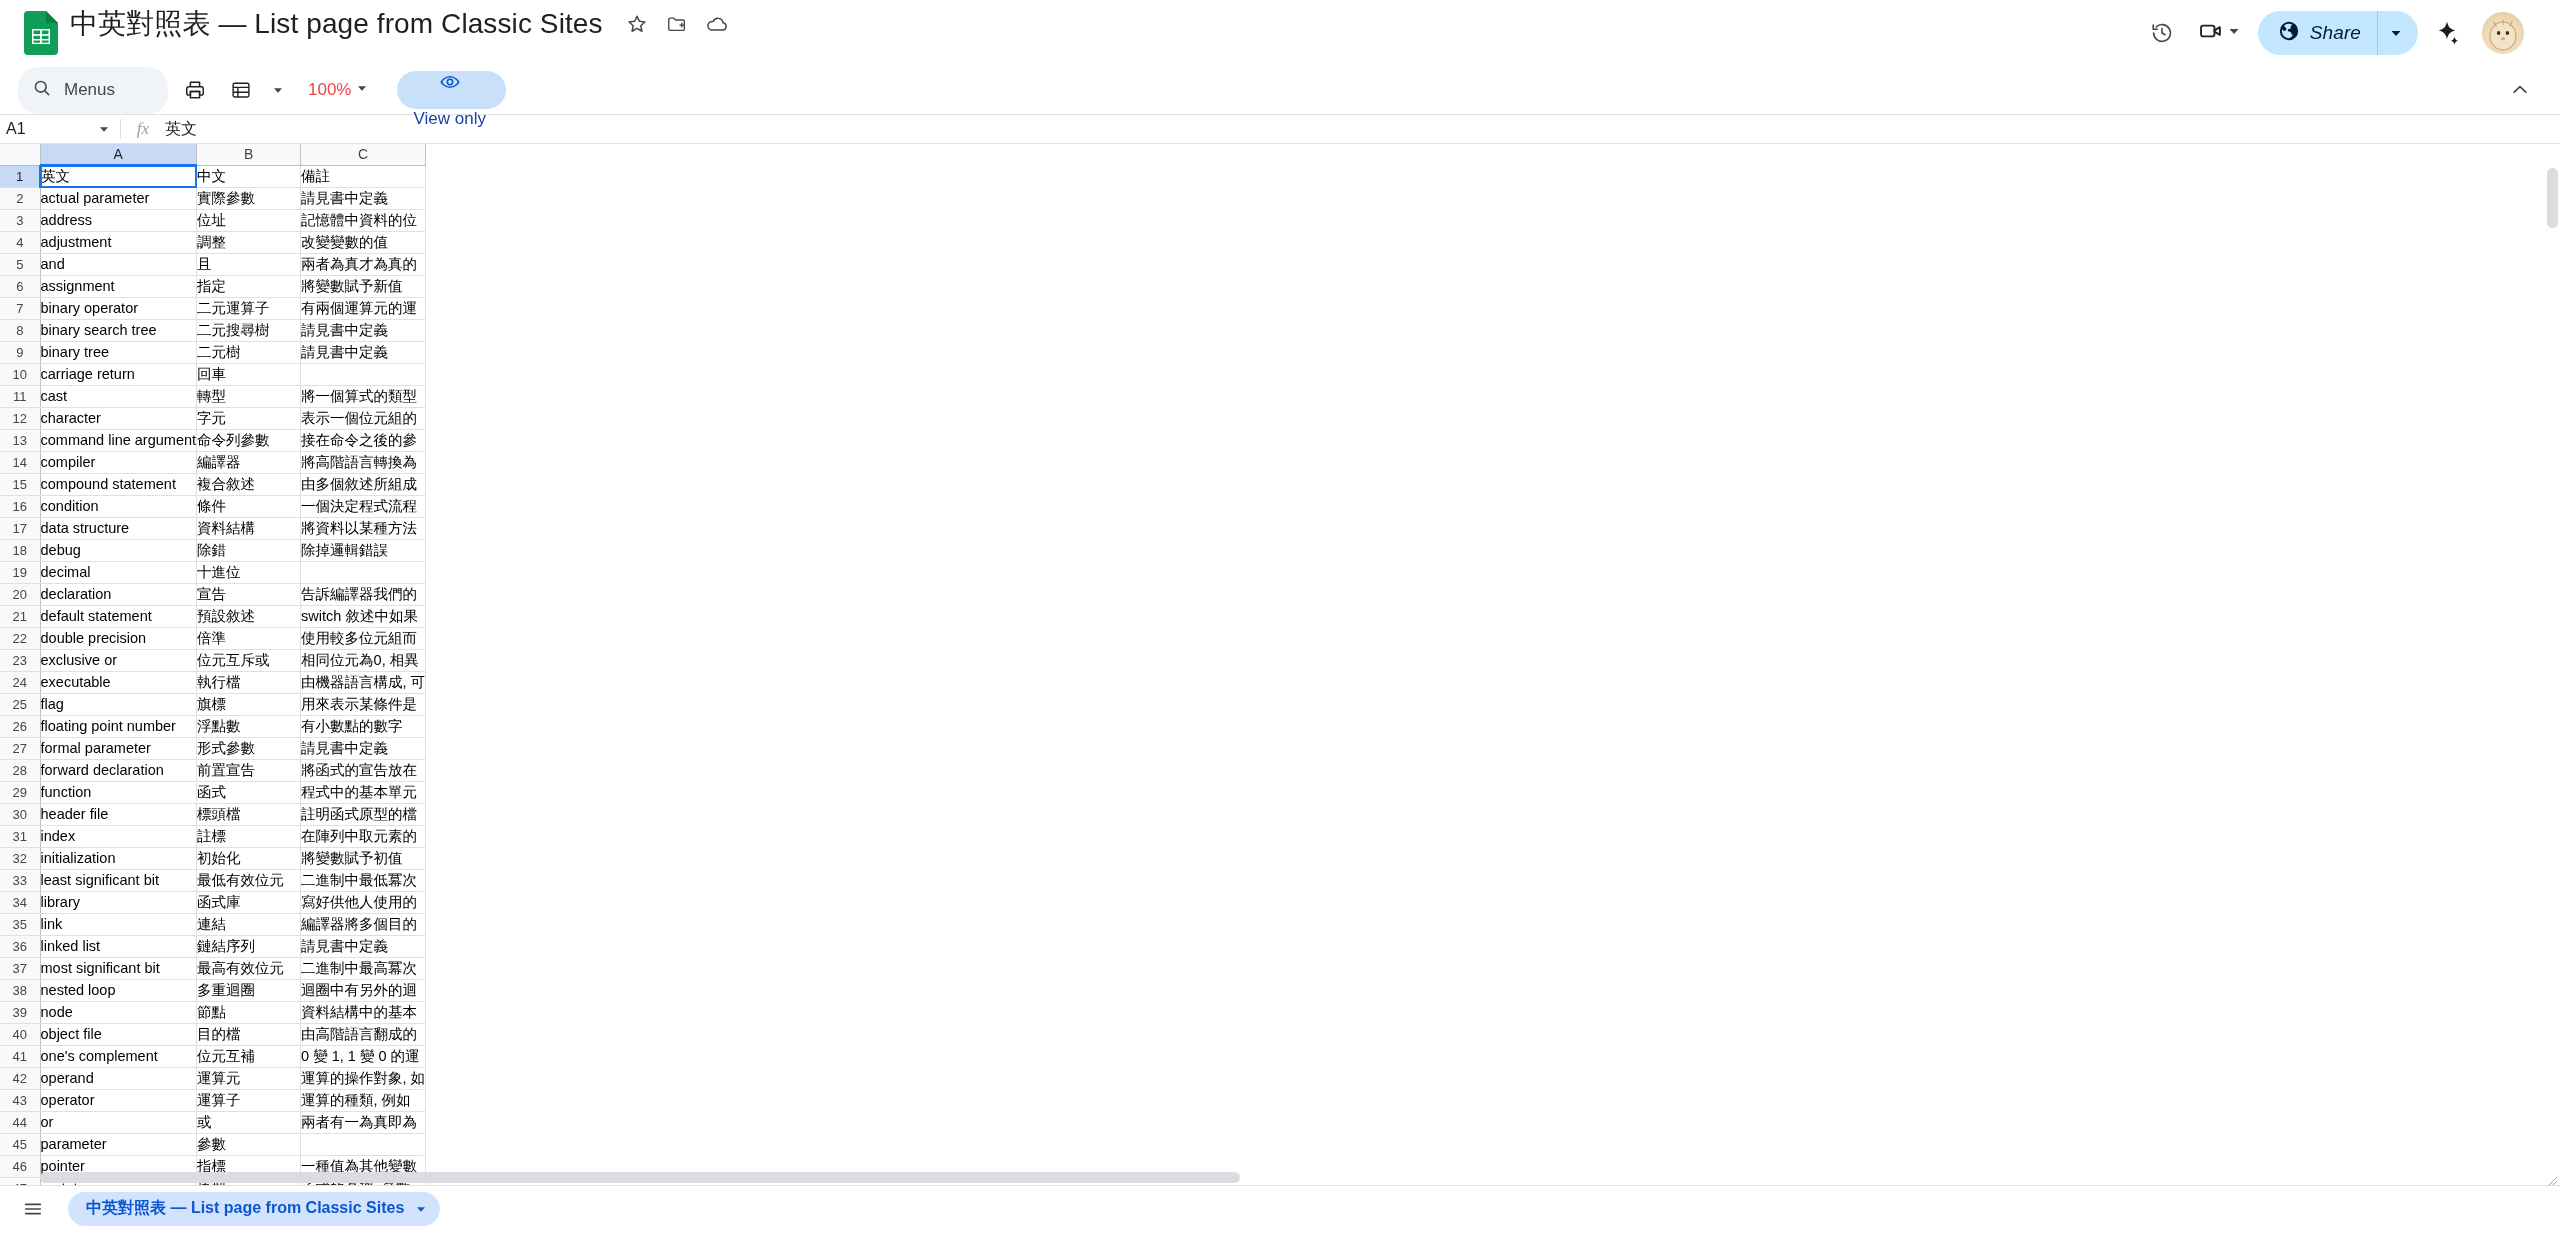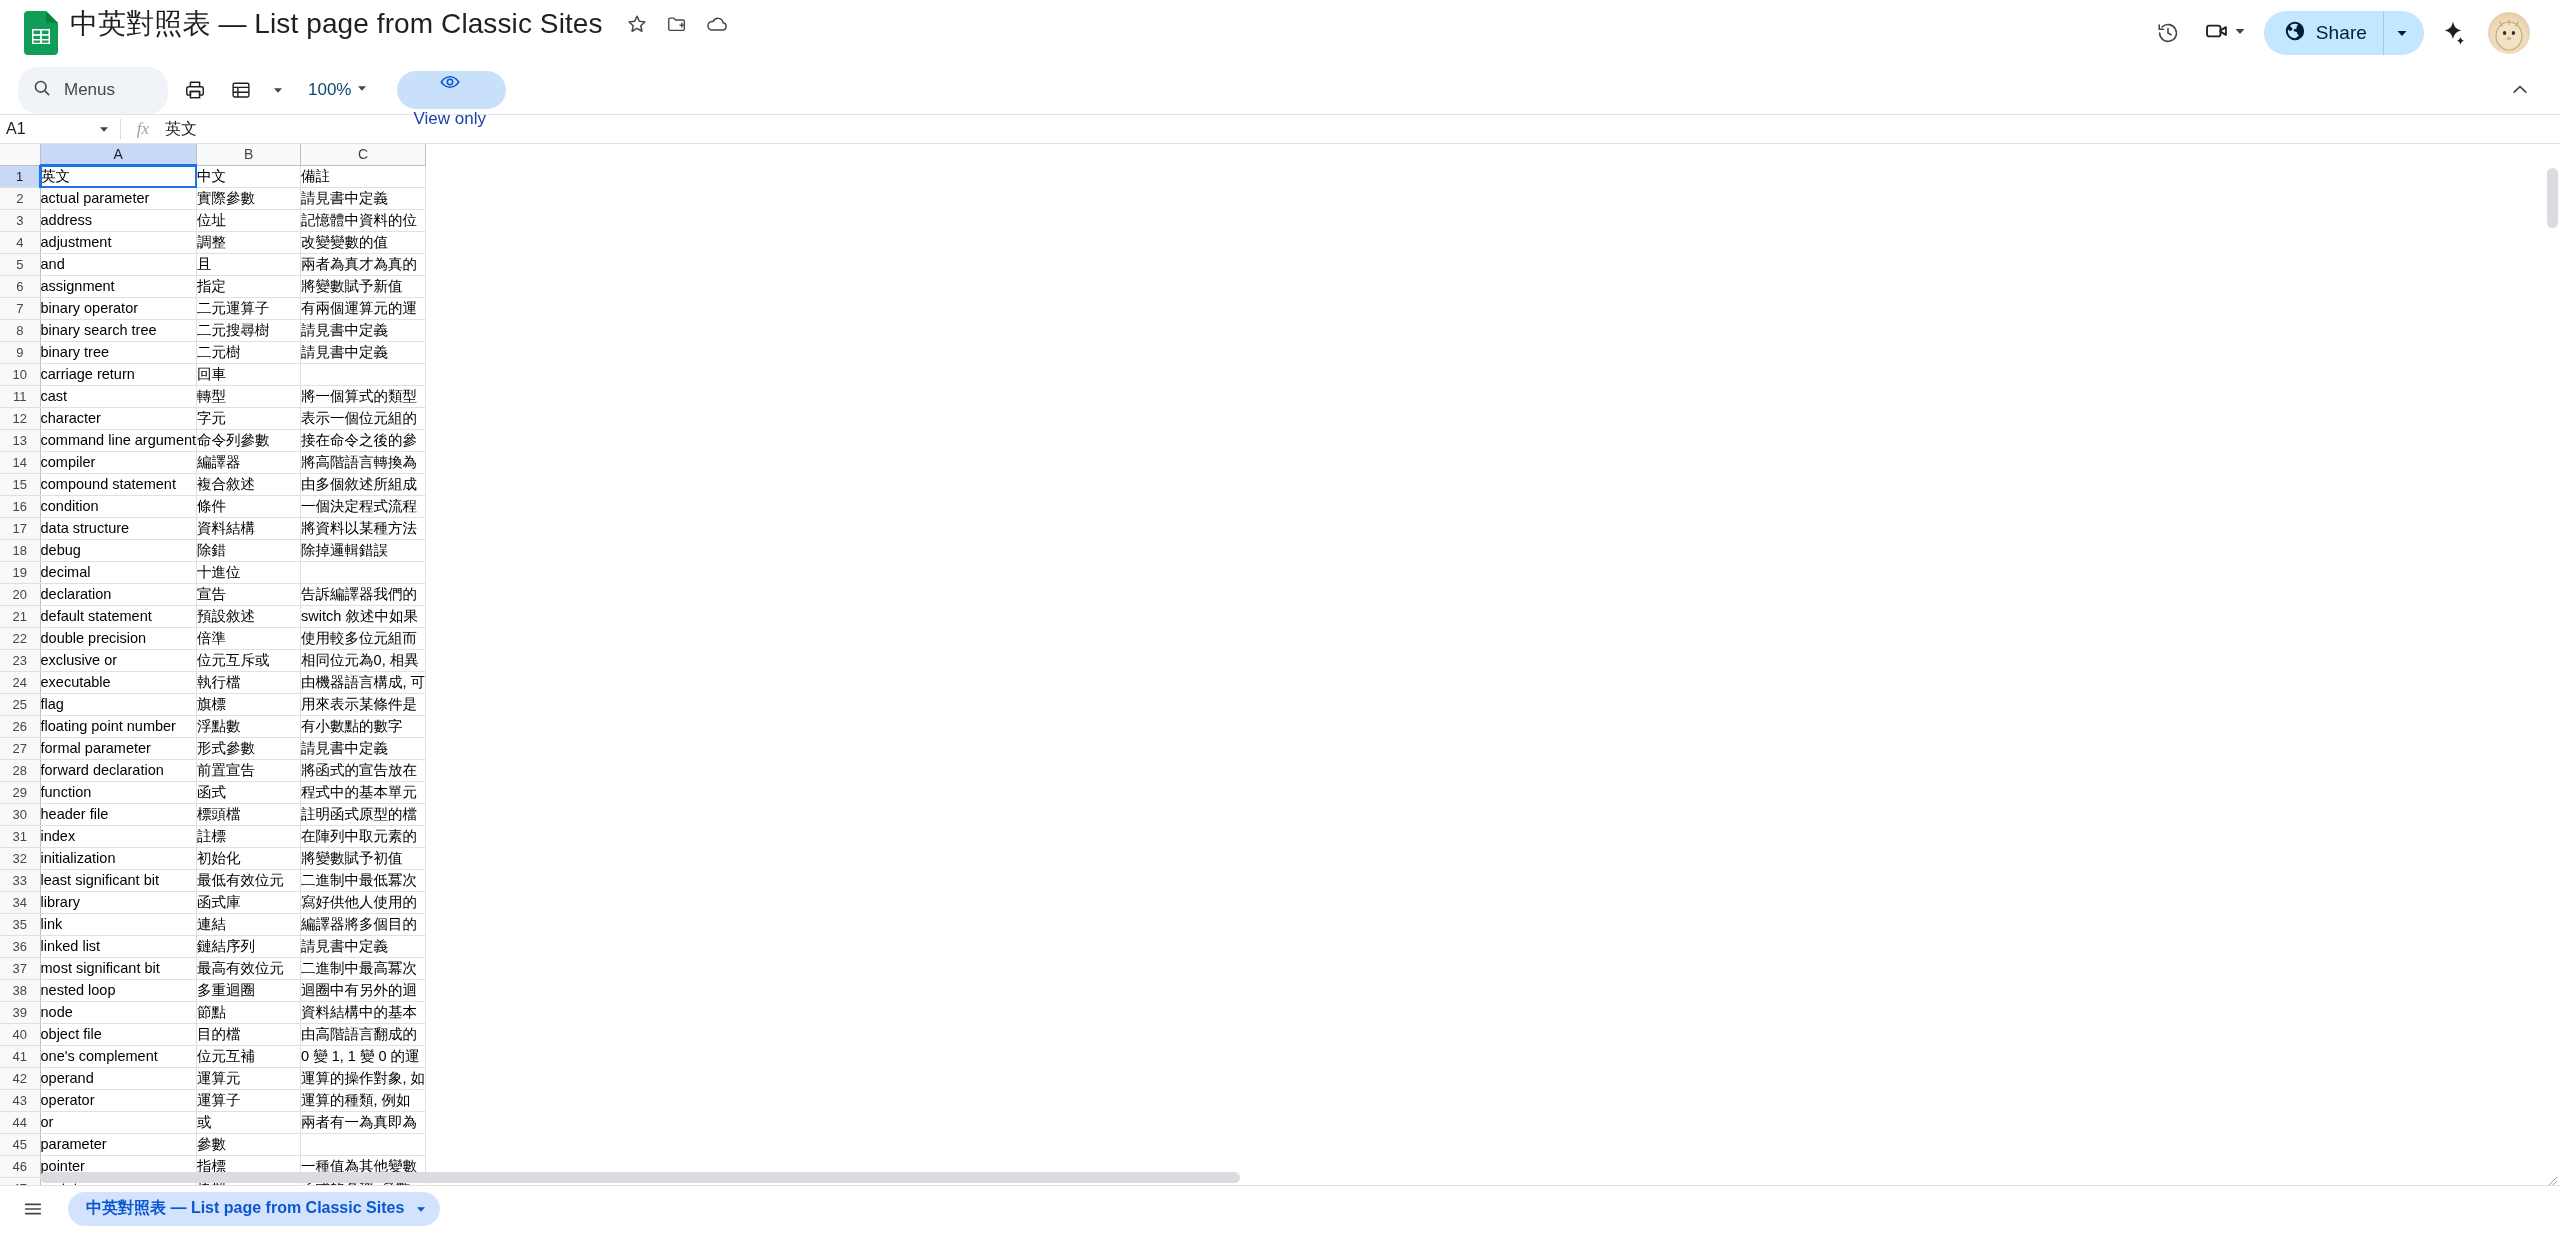--- a/index.html
+++ b/index.html
@@ -51,22 +51,22 @@
     border-radius: 6px;
     cursor: pointer;
     white-space: nowrap;
     line-height: 22px;
   }
   .menu-item.disabled { color: #9aa0a6; }
 
   
   .topright {
     position: absolute;
-    right: 28px; top: 10px;
-    display: flex; align-items: center; gap: 4px;
+    right: 34px; top: 10px;
+    display: flex; align-items: center; gap: 4px; font-style: italic;
   }
   .rbtn {
     width: 44px; height: 44px; border-radius: 50%;
     display: flex; align-items: center; justify-content: center;
     color: #444746; cursor: pointer; background: transparent; border: none;
   }
   .meet-btn {
     display: flex; align-items: center; gap: 2px;
     height: 44px; padding: 0 6px 0 10px; border-radius: 22px; cursor: pointer;
     color: #1f1f1f;
@@ -119,21 +119,21 @@
   .tb-btn {
     width: 38px; height: 38px; border-radius: 6px;
     display: flex; align-items: center; justify-content: center;
     color: #1f1f1f; cursor: pointer;
   }
   .tb-caret { width: 20px; height: 38px; display:flex; align-items:center; justify-content:center; cursor:pointer; }
   .zoom-box {
     display: flex; align-items: center; gap: 4px;
     height: 38px; padding: 0 6px 0 12px; border-radius: 6px; cursor: pointer;
   }
-  .zoom-val { font-size: 17px; color: #0c4a6e; }
+  .zoom-val { font-size: 17px; color: #ef4444; }
   .viewonly {
     display: flex; align-items: center; gap: 12px;
     height: 38px; padding: 0 20px 0 16px;
     background: #c9e0fb;
     border-radius: 20px;
     margin-left: 14px;
     cursor: pointer;
     color: #0b57d0;
     flex-direction: column;
   }

